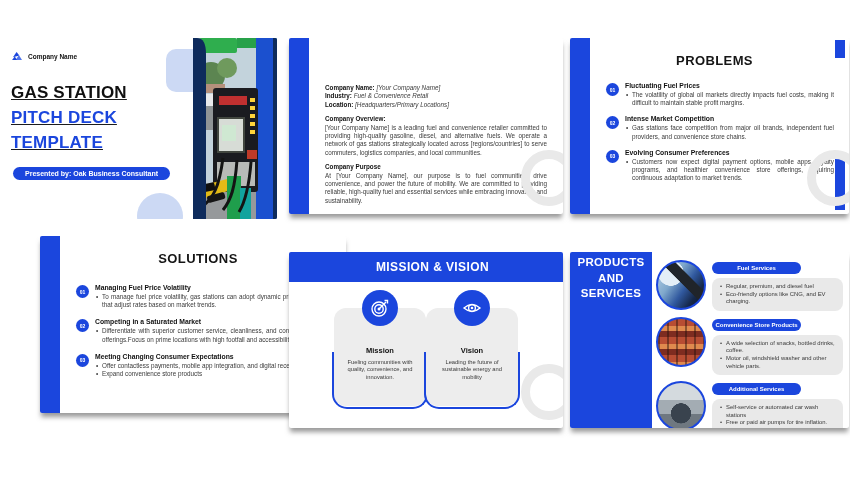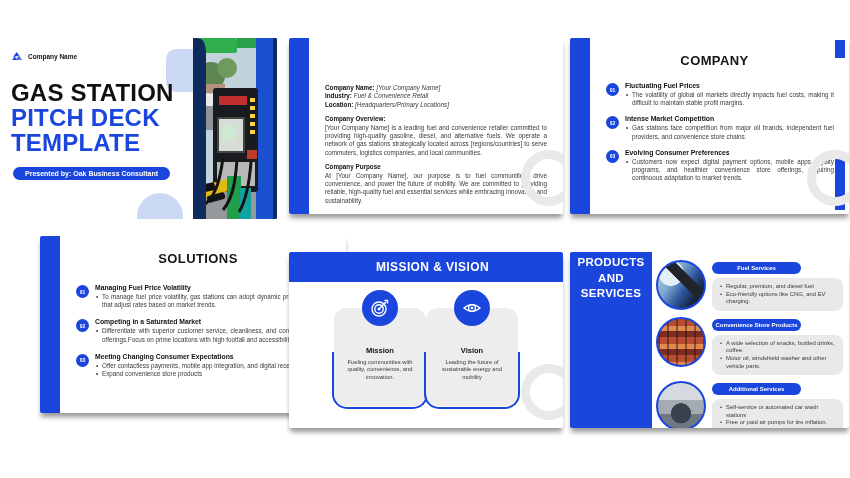--- a/index.html
+++ b/index.html
@@ -31,21 +31,21 @@
   .items{position:absolute;left:36px;right:15px;top:44px;}
   .item{display:flex;gap:6px;margin-bottom:8px;}
   .item-title{font-size:6.8px;font-weight:700;color:#111;margin-bottom:2px;}
   .bullet{position:relative;padding-left:7px;font-size:6.3px;line-height:8.2px;color:var(--body);text-align:justify;}
   .bullet::before{content:"•";position:absolute;left:1px;top:0;}
 
   
   .s1{left:8px;top:38px;width:269px;height:181px;}
   .logo{position:absolute;left:4px;top:13px;display:flex;align-items:center;gap:5px;}
   .logo-text{font-size:6.5px;font-weight:700;color:#111;}
-  .h1{position:absolute;left:3px;top:42px;line-height:25px;font-weight:700;font-size:24px;letter-spacing:.2px;}
+  .h1{position:absolute;left:3px;top:42px;line-height:25px;font-weight:700;font-size:17px;letter-spacing:.2px;text-decoration:underline;}
   .h1 span{display:block;}
   .t-black{color:#101010;}
   .t-blue{color:var(--blue);}
   .presented-pill{position:absolute;left:5px;top:129px;background:var(--blue);color:#fff;
     border-radius:8px;padding:3px 12px;font-size:7px;font-weight:600;}
   .deco-sq{position:absolute;left:158px;top:11px;width:43px;height:43px;border-radius:10px;background:var(--light-blue);}
   .deco-circle{position:absolute;left:129px;top:155px;width:46px;height:46px;border-radius:50%;background:var(--light-blue);}
   .photo{position:absolute;left:185px;top:0;width:84px;height:181px;}
 
   
@@ -188,21 +188,21 @@
       <div class="para-label" data-bind="s2.purpose_label">Company Purpose</div>
       <div class="para" data-bind="s2.purpose">At [Your Company Name], our purpose is to fuel communities, drive convenience, and power the future of mobility. We are committed to providing reliable, high-quality fuel and essential services while embracing innovation and sustainability.</div>
     </div>
     <div class="deco-ring"></div>
   </section>
 
   <section class="slide s3 shadowed">
     <div class="side-bar"></div>
     <div class="edge-tab-top"></div>
     <div class="edge-bar-bottom"></div>
-    <div class="slide-title" data-bind="s3.title">COMPANY</div>
+    <div class="slide-title" data-bind="s3.title">PROBLEMS</div>
     <div class="items">
       <div class="item">
         <div class="num-badge" data-bind="s3.items.0.num">01</div>
         <div>
           <div class="item-title" data-bind="s3.items.0.title">Fluctuating Fuel Prices</div>
           <div class="bullet" data-bind="s3.items.0.bullets.0">The volatility of global oil markets directly impacts fuel costs, making it difficult to maintain stable profit margins.</div>
 
         </div>
       </div>
       <div class="item">

